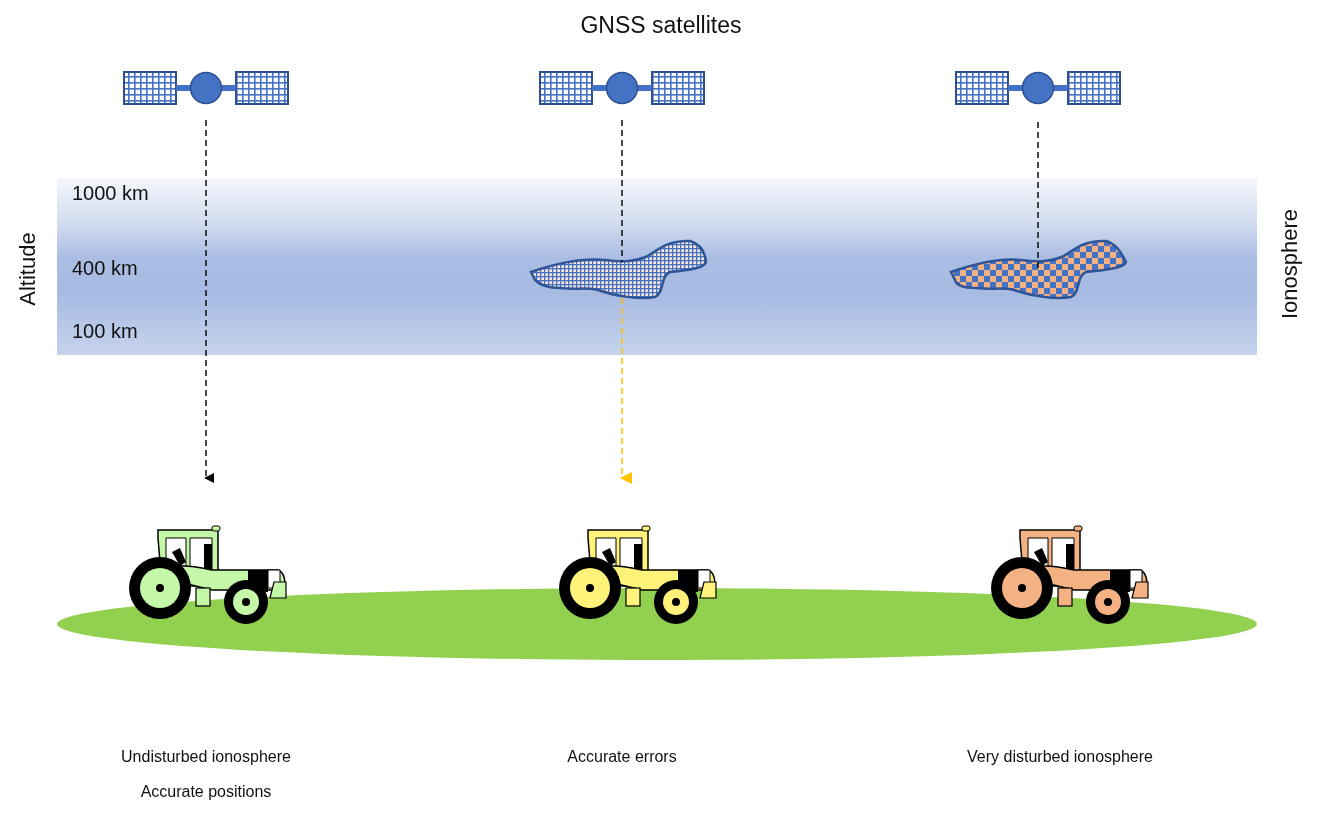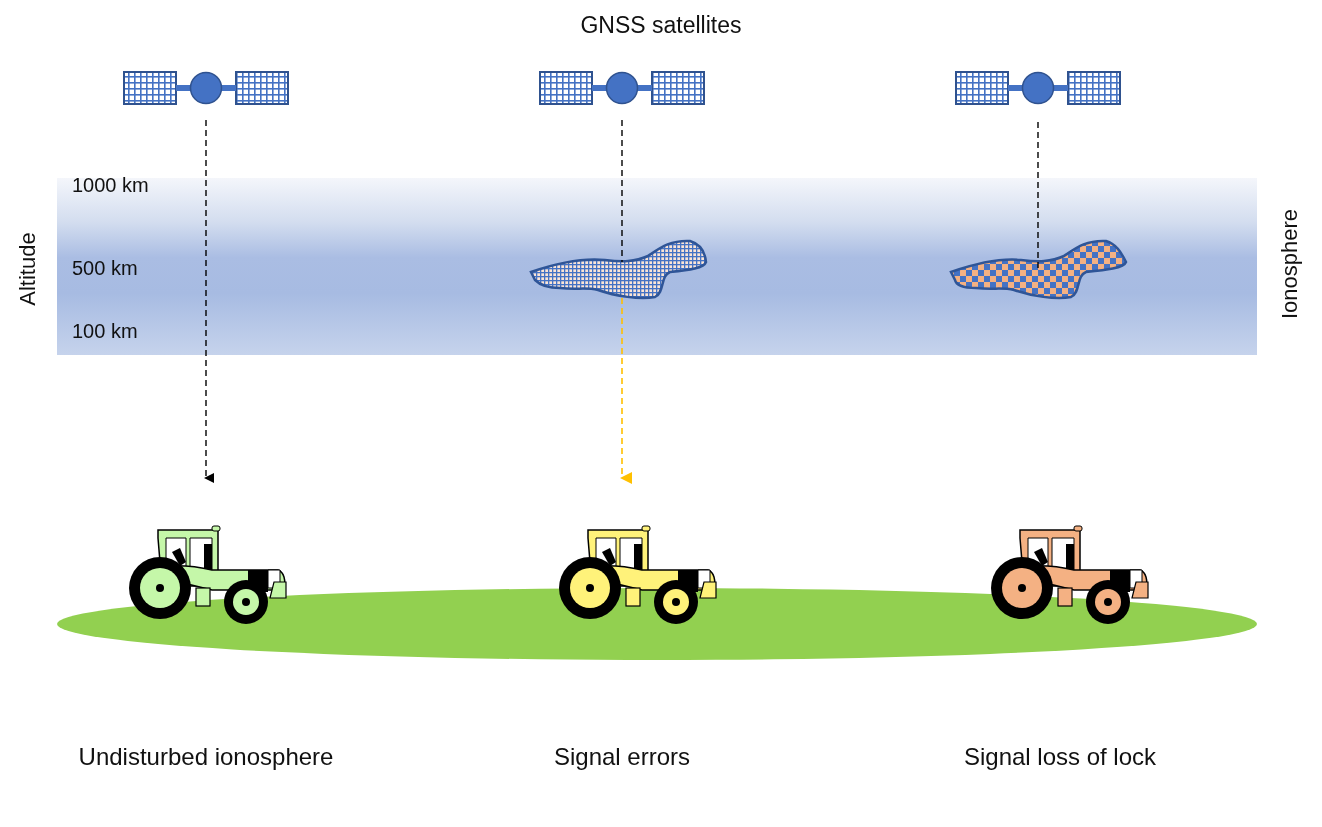--- a/index.html
+++ b/index.html
@@ -6,32 +6,32 @@
   body { width:1322px; height:827px; position:relative; overflow:hidden;
          font-family:"Liberation Sans", "DejaVu Sans", sans-serif; color:#111; }
   .abs { position:absolute; }
   .title { left:0; width:1322px; top:12px; text-align:center; font-size:23px; }
   .iono-band { left:57px; top:178px; width:1200px; height:177px;
     background:linear-gradient(to bottom, #f4f6fb 0%, #d3ddef 25%, #aabde3 45%, #a7bbe2 65%, #c6d3ec 100%); }
   .km { font-size:20px; left:72px; }
   .vlabel { font-size:22px; white-space:nowrap; }
   .altitude { left:-12px; top:256px; transform:rotate(-90deg); transform-origin:center; width:80px; text-align:center; }
   .ionosphere { left:1240px; top:256px; width:100px; text-align:center; transform:rotate(-90deg); }
-  .caption { width:400px; text-align:center; font-size:24px; line-height:35px; }
+  .caption { width:400px; text-align:center; font-size:16px; line-height:35px; }
   svg.overlay { position:absolute; left:0; top:0; }
 </style>
 </head>
 <body>
 
 <div class="abs title">GNSS satellites</div>
 
 <div class="abs iono-band"></div>
 
-<div class="abs km" style="top:174px">1000 km</div>
-<div class="abs km" style="top:257px">500 km</div>
+<div class="abs km" style="top:182px">1000 km</div>
+<div class="abs km" style="top:257px">400 km</div>
 <div class="abs km" style="top:320px">100 km</div>
 
 <div class="abs vlabel altitude">Altitude</div>
 <div class="abs vlabel ionosphere">Ionosphere</div>
 
 <svg class="overlay" width="1322" height="827" viewBox="0 0 1322 827">
   <defs>
     <pattern id="panelGrid" width="6" height="6" patternUnits="userSpaceOnUse">
       <rect width="6" height="6" fill="#ffffff"></rect>
       <rect width="6" height="1.6" fill="#4472c4"></rect>
@@ -146,19 +146,20 @@
         <circle cx="118" cy="76" r="22" fill="#000"></circle>
         <circle cx="118" cy="76" r="13" fill="#f4b183"></circle>
         <circle cx="118" cy="76" r="4" fill="#000"></circle>
         <rect x="84" y="0" width="8" height="5" rx="2" fill="#f4b183" stroke="#000" stroke-width="1"></rect>
       </g>
   </g>
 </svg>
 
 <div class="abs caption" style="left:6px;top:739px">
   <div>Undisturbed ionosphere</div>
+  <div>Accurate positions</div>
 </div>
 <div class="abs caption" style="left:422px;top:739px">
-  <div>Signal errors</div>
+  <div>Accurate errors</div>
 </div>
 <div class="abs caption" style="left:860px;top:739px">
-  <div>Signal loss of lock</div>
+  <div>Very disturbed ionosphere</div>
 </div>
 
 </body></html>

